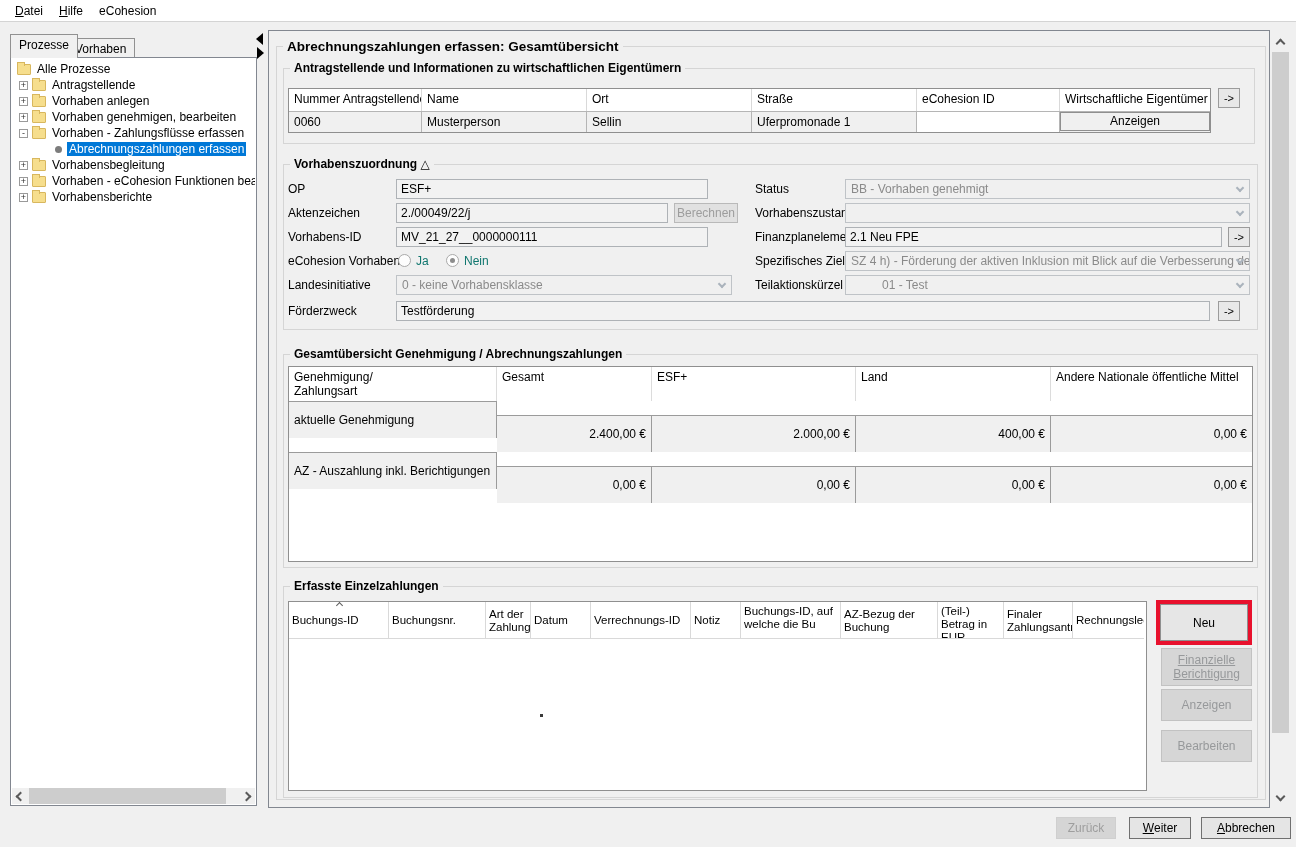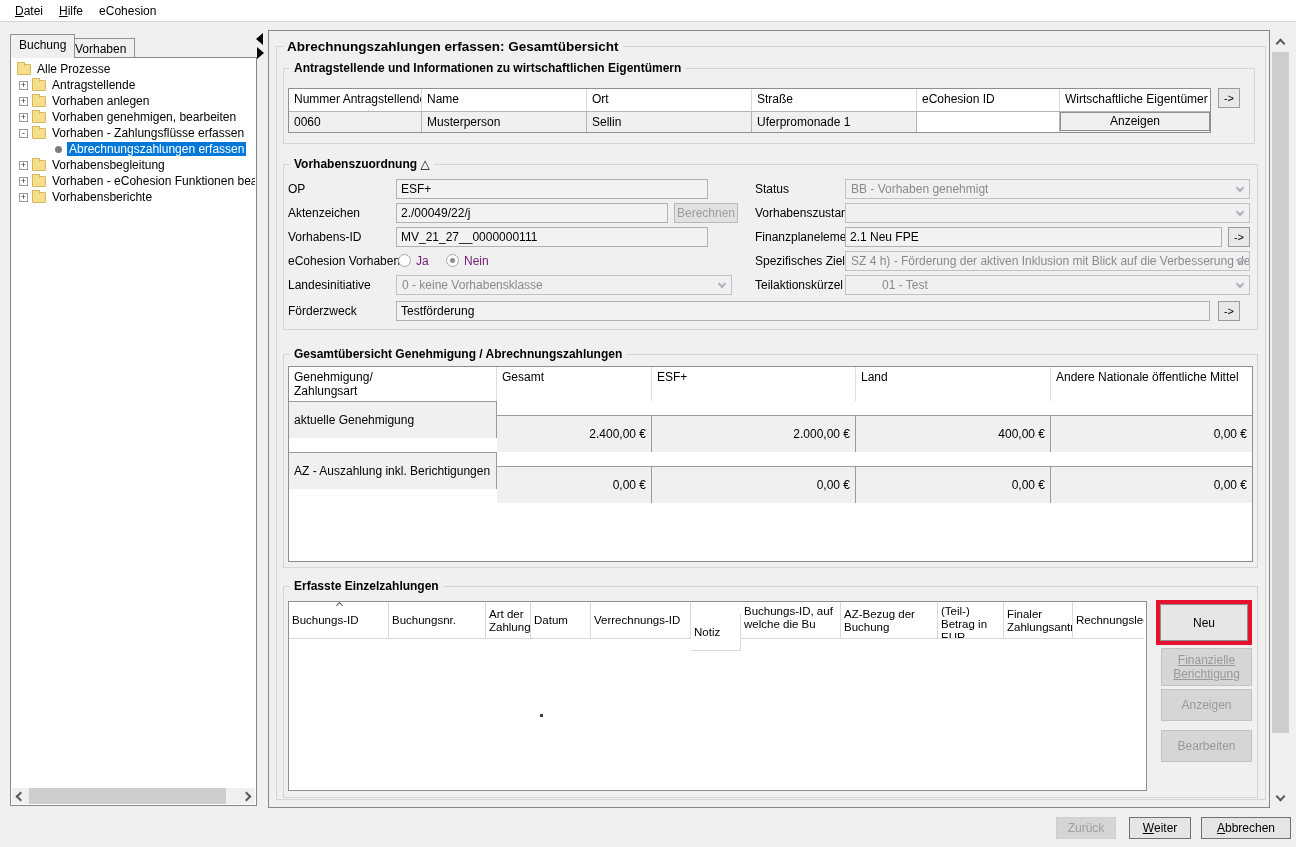--- a/index.html
+++ b/index.html
@@ -48,21 +48,21 @@
 
   
   .flabel { position:absolute; white-space:nowrap; }
   .tfield { position:absolute; height:20px; background:#f2f2f2; border:1px solid #aeb2b6; padding:2px 4px; white-space:nowrap; overflow:hidden; }
   .combo { position:absolute; height:20px; background:#f0f0f0; border:1px solid #bfc3c7; color:#8a8a8a; padding:2px 20px 2px 5px; white-space:nowrap; overflow:hidden; }
   .combo .chev { position:absolute; right:6px; top:5px; border-color:#aab3bc; border-width:0 2px 2px 0; padding:2px; }
   .gotobtn { position:absolute; width:22px; height:20px; background:#e8e8e8; border:1px solid #9b9b9b; font-size:11px; display:flex; align-items:center; justify-content:center; }
   .btn-disabled-sm { position:absolute; height:20px; background:#e1e1e1; border:1px solid #b9b9b9; color:#9d9d9d; display:flex; align-items:center; justify-content:center; }
   .radio { width:13px; height:13px; border-radius:50%; border:1px solid #a9a9a9; background:#fdfdfd; display:inline-block; vertical-align:middle; position:relative; }
   .radio.checked:after { content:""; position:absolute; left:3px; top:3px; width:5px; height:5px; border-radius:50%; background:#8d8d8d; }
-  .radlabel { color:#701a75; margin:0 14px 4px 5px; vertical-align:middle; }
+  .radlabel { color:#0f766e; margin:0 14px 4px 5px; vertical-align:middle; }
 
   
   .tblA { position:absolute; left:288px; top:88px; width:923px; border:1px solid #8f8f8f; background:#fff; }
   .trow { display:flex; }
   .tcell { padding:3px 5px; white-space:nowrap; overflow:hidden; border-right:1px solid #d9d9d9; flex:none; }
   .tblA .hrow .tcell { background:#fff; height:22px; }
   .tblA .drow .tcell { background:#f0f0f0; height:21px; border-top:1px solid #b5b5b5; border-right:1px solid #b5b5b5; }
   .cell-btn { border:1px solid #8f8f8f; background:#f0f0f0; text-align:center; height:19px; padding:1px 4px; }
 
   .tblC { position:absolute; left:288px; top:366px; width:965px; height:196px; border:1px solid #8f8f8f; background:#fff; overflow:hidden; }
@@ -91,21 +91,21 @@
 <body>
 
 <div class="screen">
 
   <div class="menubar">
     <span class="menu-item"><span class="ul">D</span><span>atei</span></span>
     <span class="menu-item"><span class="ul">H</span><span>ilfe</span></span>
     <span class="menu-item"><span class="ul"></span><span>eCohesion</span></span>
   </div>
 
-  <div class="tab active">Buchung</div>
+  <div class="tab active">Prozesse</div>
   <div class="tab inactive">Vorhaben</div>
 
   <div class="treebox">
     <div class="titem" style="top:3px;">
       <span class="folder" style="margin-left:4px;"></span>
       <span class="tlabel">Alle Prozesse</span>
     </div>
     <div class="titem" style="top:19px;">
       <span class="expander" style="margin-left:6px;">+</span>
       <span class="folder"></span>
@@ -254,21 +254,21 @@
   <div class="gb" style="left:283px; top:586px; width:975px; height:212px;">
     <span class="gt">Erfasste Einzelzahlungen</span>
   </div>
   <div class="tblD">
     <div class="trow hrow">
       <div class="tcell" style="width:100px; position:relative; padding-top:12px;"><span class="arrowglyph a-up sortcaret"></span><span>Buchungs-ID</span></div>
       <div class="tcell" style="width:97px; padding-top:12px;">Buchungsnr.</div>
       <div class="tcell" style="width:45px; padding-top:6px;">Art der Zahlung</div>
       <div class="tcell" style="width:60px; padding-top:12px;">Datum</div>
       <div class="tcell" style="width:100px; padding-top:12px;">Verrechnungs-ID</div>
-      <div class="tcell" style="width:50px; padding-top:12px;margin-top:12px;">Notiz</div>
+      <div class="tcell" style="width:50px; padding-top:12px;">Notiz</div>
       <div class="tcell" style="width:100px;">Buchungs-ID, auf welche die Bu</div>
       <div class="tcell" style="width:97px; padding-top:6px;">AZ-Bezug der Buchung</div>
       <div class="tcell" style="width:66px;">(Teil-) Betrag in EUR</div>
       <div class="tcell" style="width:69px; padding-top:6px;">Finaler Zahlungsantra</div>
       <div class="tcell" style="width:71px; padding-top:12px; border-right:none;">Rechnungsleg</div>
     </div>
   </div>
   <div class="straydot"></div>
 
   <div class="red-wrap">

